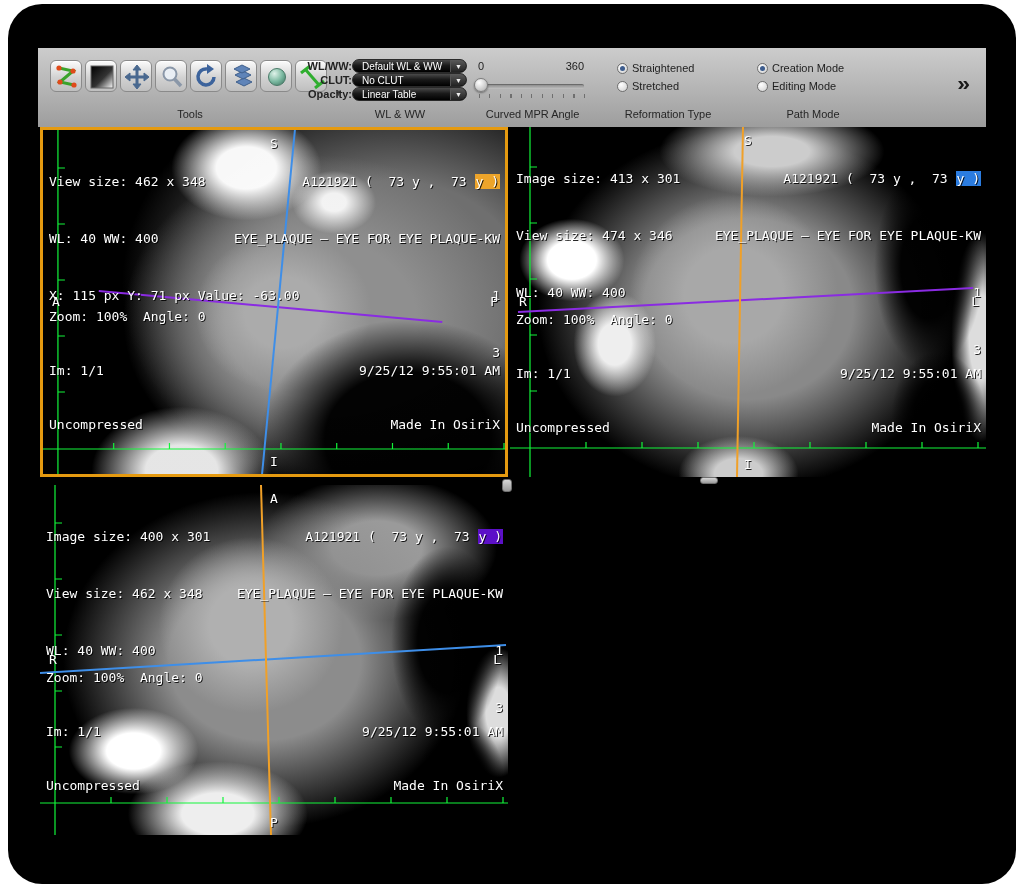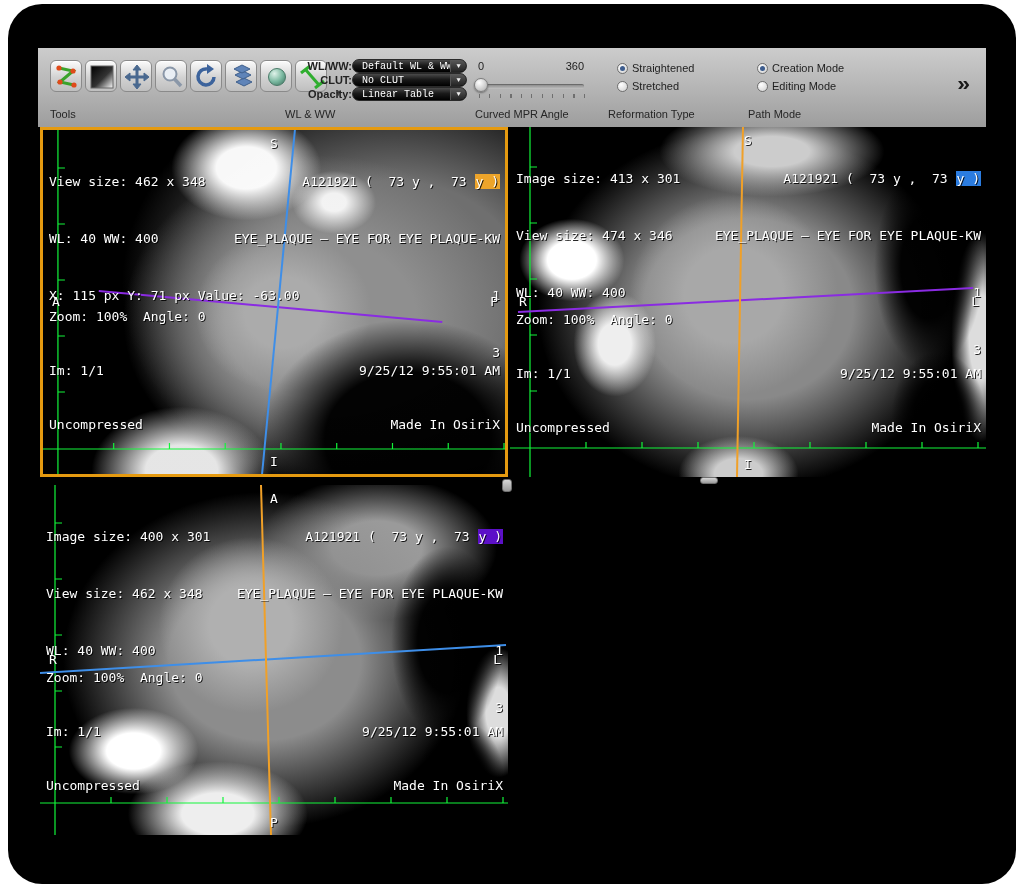--- a/index.html
+++ b/index.html
@@ -10,29 +10,29 @@
   
   .titlebar{position:absolute;left:0;top:0;width:948px;height:28px;
     background:linear-gradient(#d9d9d9,#bdbdbd 60%,#a6a6a6);border-bottom:1px solid #6e6e6e;}
   .tl-btn{position:absolute;top:8px;width:13px;height:13px;border-radius:50%;
     background:radial-gradient(circle at 35% 30%,#fcfcfc,#b9b9b9 70%,#9a9a9a);border:1px solid #878787;box-sizing:border-box;}
   .title-text{position:absolute;top:6px;font-size:13px;color:#1c1c1c;white-space:pre;}
 
   
   .toolbar{position:absolute;left:0;top:28px;width:948px;height:79px;
     background:linear-gradient(#cccccc,#b3b3b3 55%,#9d9d9d);border-bottom:1px solid #3c3c3c;}
-  .secLabel{position:absolute;top:60px;font-size:11px;color:#262626;text-align:left;}
+  .secLabel{position:absolute;top:60px;font-size:11px;color:#262626;text-align:center;}
   .toolbtn{position:absolute;top:12px;width:32px;height:32px;border-radius:6px;border:1px solid #8a8a8a;
     background:linear-gradient(#fbfbfb,#d2d2d2 55%,#bfbfbf);box-sizing:border-box;box-shadow:inset 0 1px 0 #fff;}
   .toolbtn svg{position:absolute;left:3px;top:3px;}
   .tools-caret{position:absolute;left:296px;top:40px;font-size:9px;color:#444;}
   .popup-row{position:absolute;left:237px;height:13px;display:flex;align-items:center;}
   .popup-label{width:77px;text-align:right;font-size:11px;font-weight:bold;color:#222;}
   .popup{width:115px;height:14px;border-radius:7px;background:linear-gradient(#4a4a4a,#1a1a1a 45%,#000);
-    color:#fff;font-size:10px;line-height:14px;padding-left:9px;box-sizing:border-box;position:relative;overflow:hidden;white-space:nowrap;border:1px solid #2a2a2a;font-family:Liberation Mono, monospace;}
+    color:#fff;font-size:10px;line-height:14px;padding-left:9px;box-sizing:border-box;position:relative;overflow:hidden;white-space:nowrap;border:1px solid #2a2a2a;}
   .popup .arrow{position:absolute;right:0;top:0;width:15px;height:100%;border-left:1px solid #555;
     background:linear-gradient(#5a5a5a,#222);border-radius:0 7px 7px 0;color:#eee;font-size:7px;text-align:center;line-height:13px;}
   .slider-min,.slider-max{position:absolute;top:12px;font-size:11px;color:#222;}
   .slider-track{position:absolute;left:440px;top:36px;width:106px;height:4px;border-radius:2px;
     background:linear-gradient(#8f8f8f,#c2c2c2);border-top:1px solid #6b6b6b;}
   .slider-thumb{position:absolute;left:436px;top:30px;width:14px;height:14px;border-radius:50%;
     background:radial-gradient(circle at 35% 30%,#ffffff,#c4c4c4 70%,#a8a8a8);border:1px solid #7d7d7d;box-sizing:border-box;box-shadow:0 1px 2px rgba(0,0,0,.4);}
   .slider-ticks{position:absolute;left:441px;top:46px;width:106px;height:4px;
     background:repeating-linear-gradient(90deg,#6f6f6f 0 1px,transparent 1px 10.5px);}
   .radio-row{position:absolute;display:flex;align-items:center;height:12px;}

